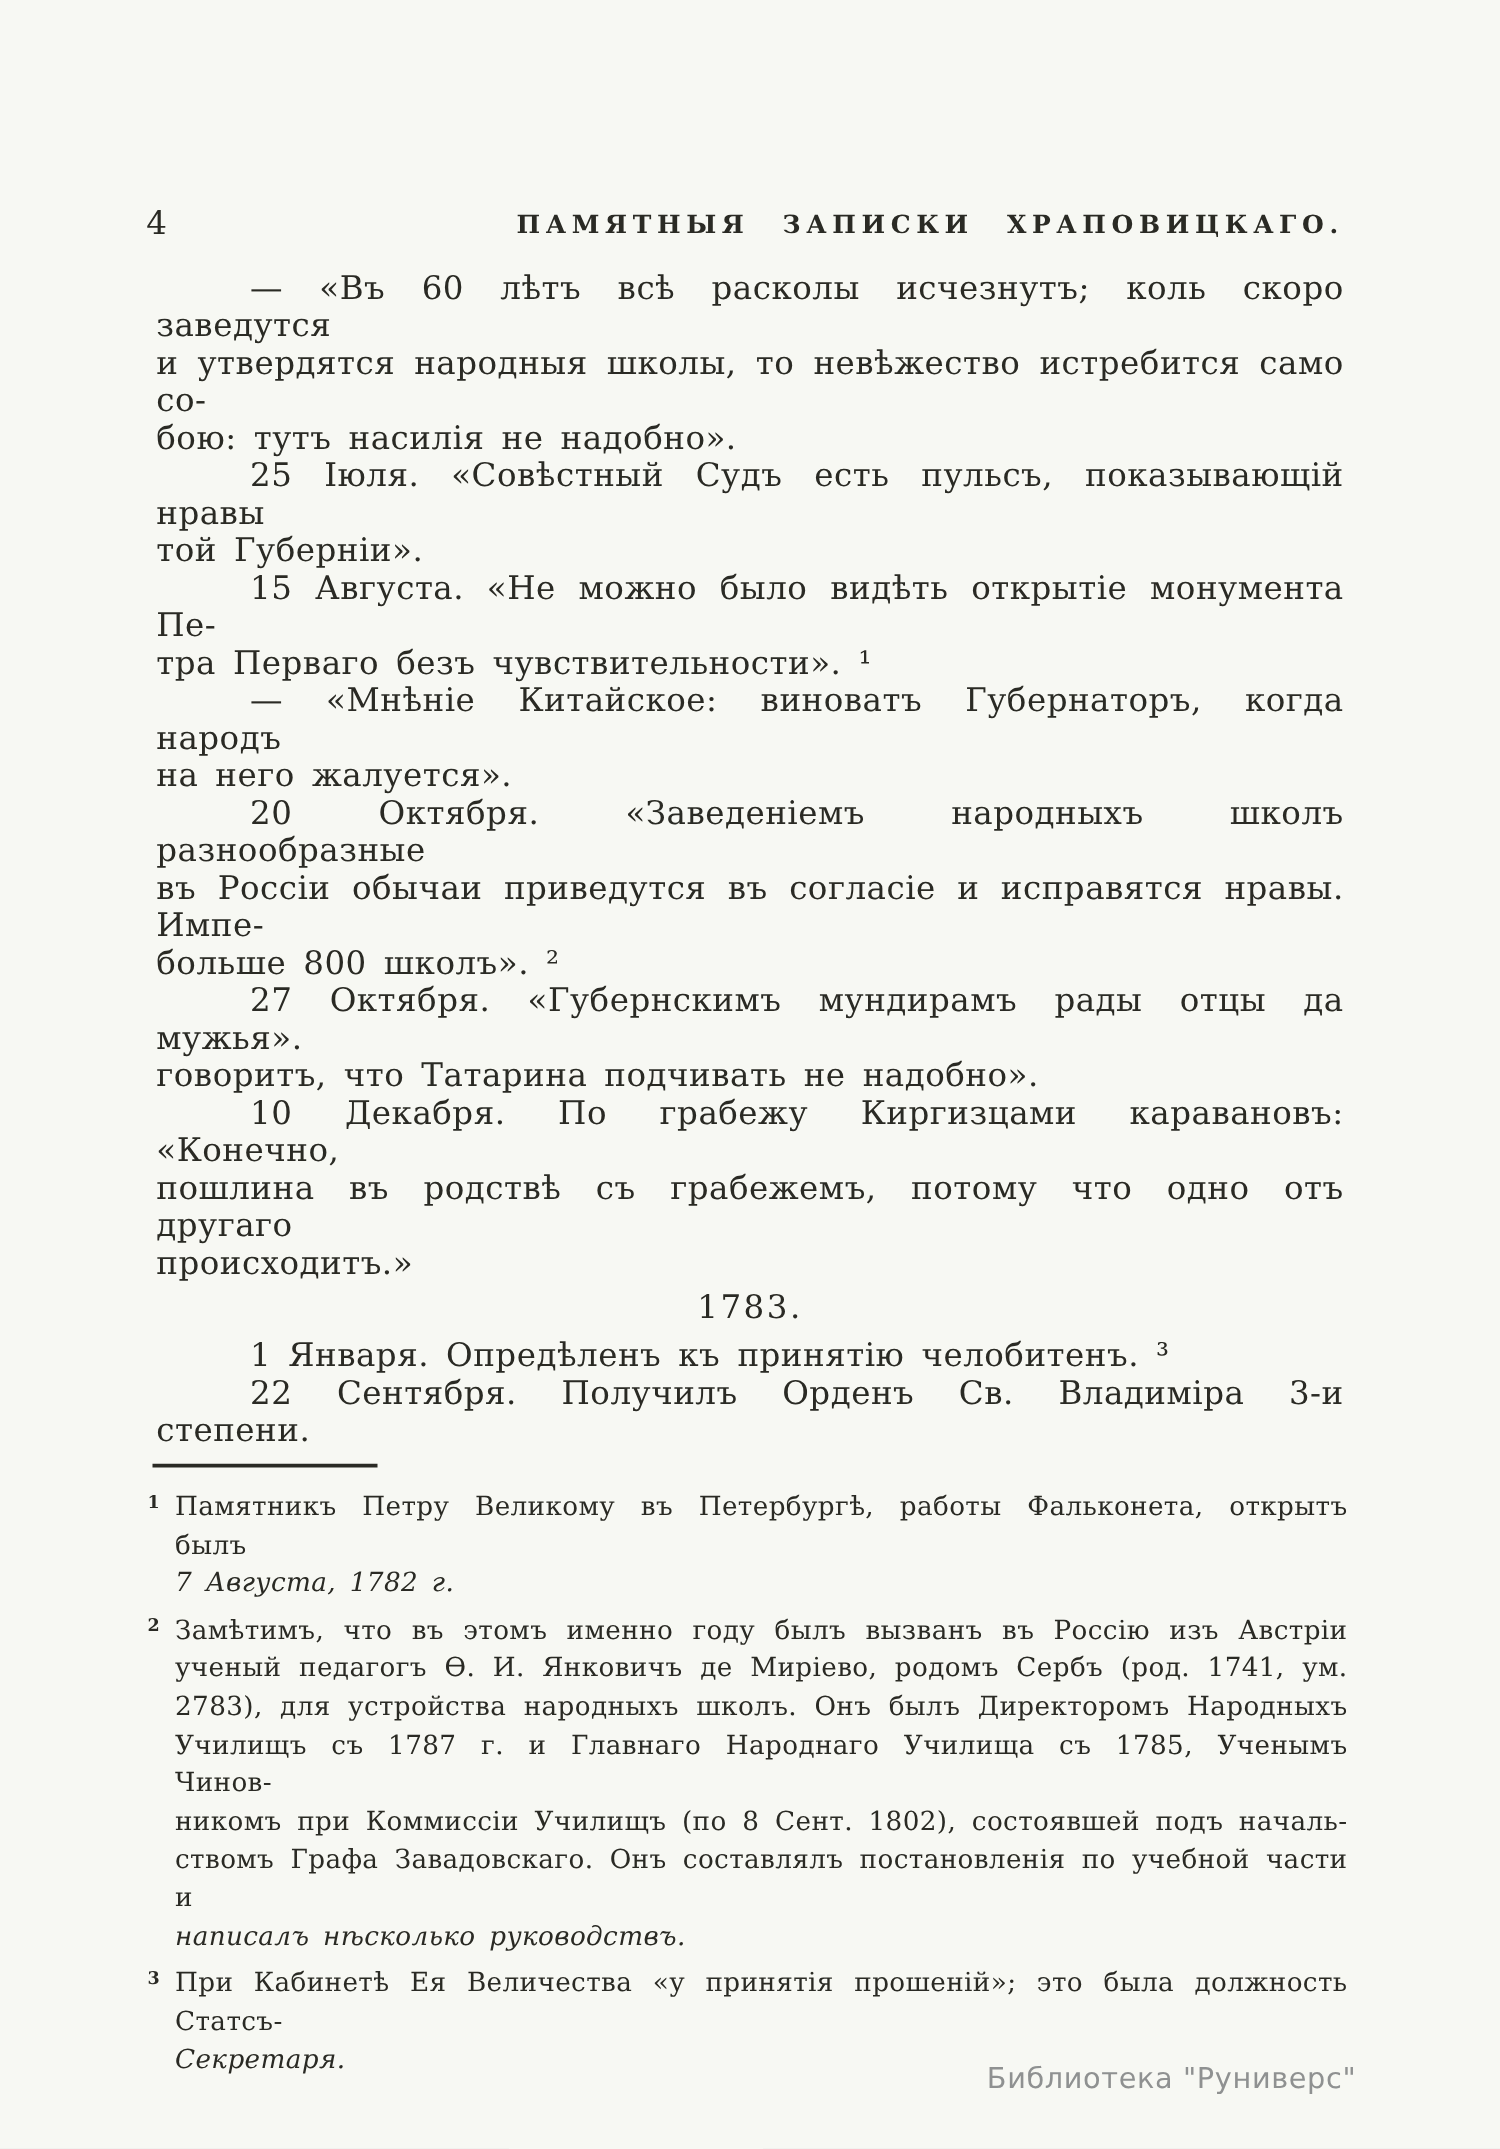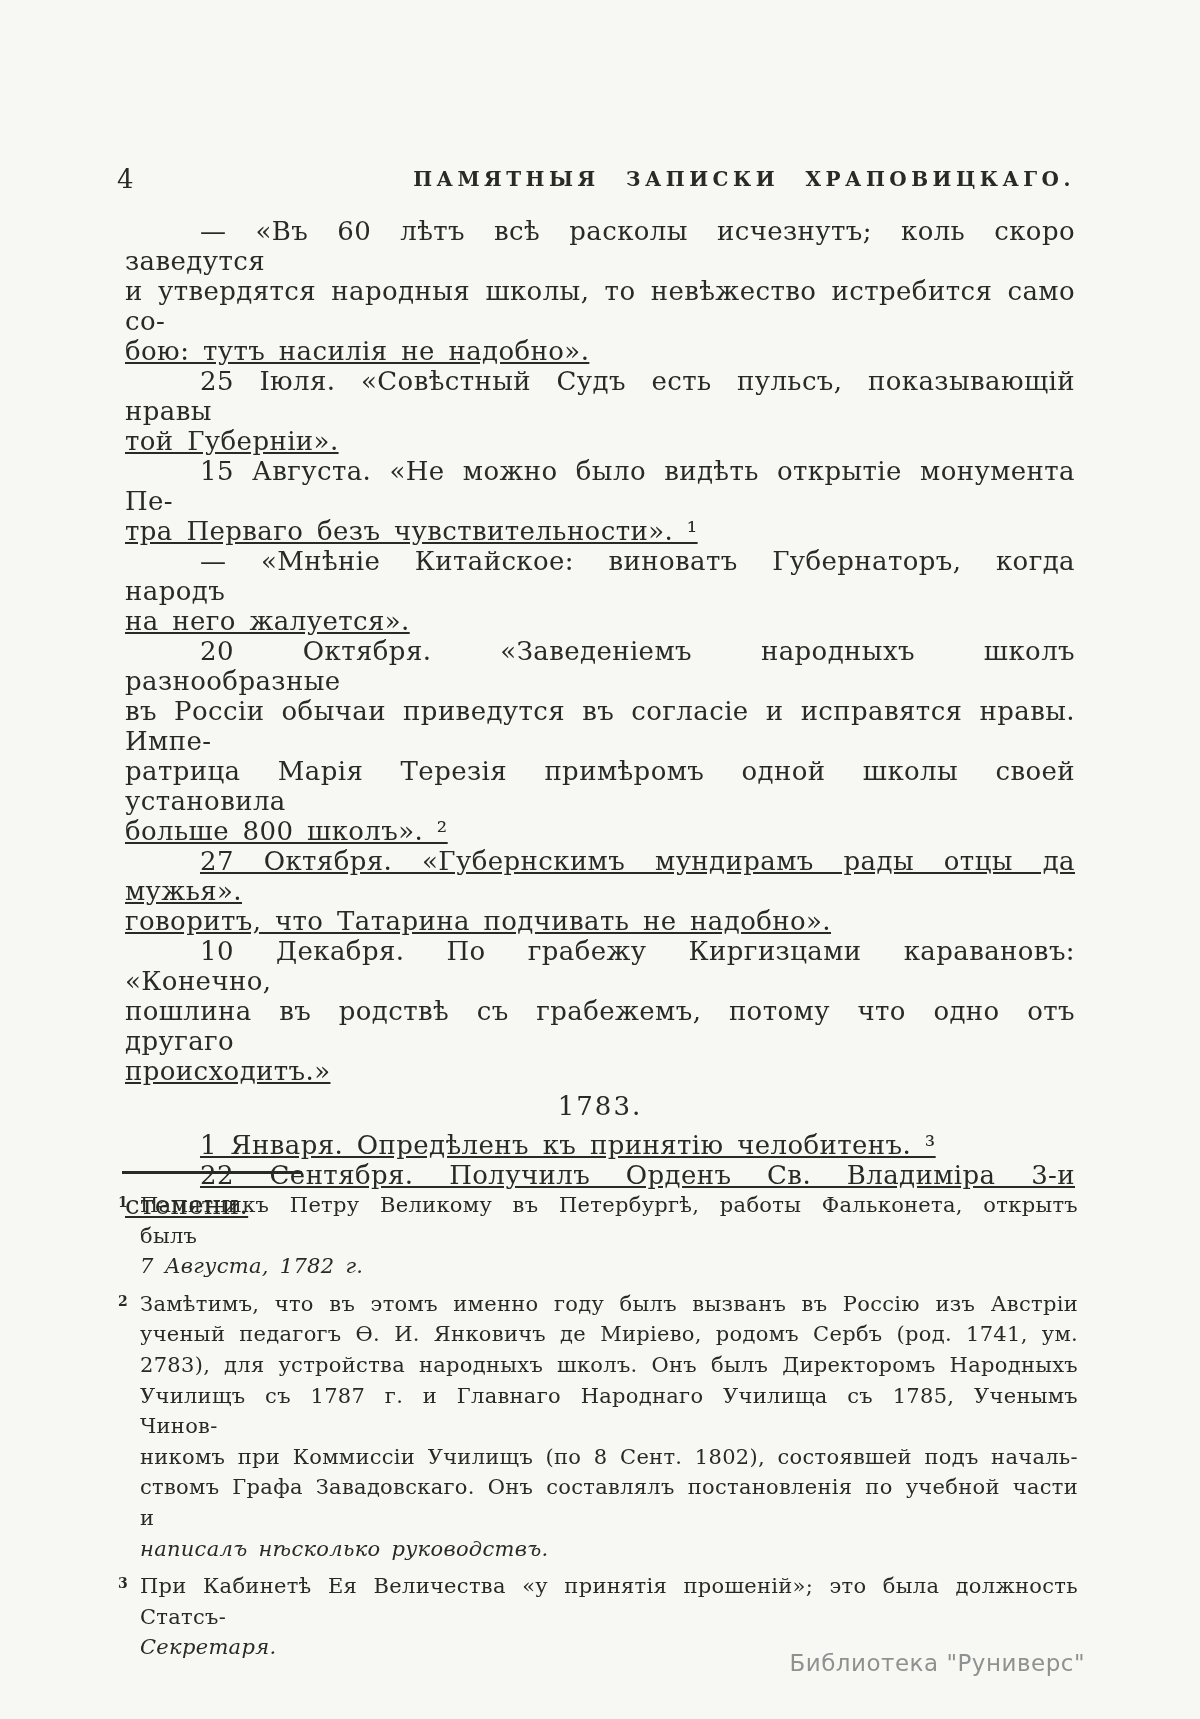--- a/index.html
+++ b/index.html
@@ -53,21 +53,21 @@
     line-height: 30px;
     letter-spacing: 0.4px;
     word-spacing: 5px;
   }
   .para .line {
     text-align: justify;
     text-align-last: justify;
     white-space: normal;
   }
   .para .line.first { text-indent: 75px; }
-  .para .line.last  { text-align-last: auto; text-decoration: underline; }
+  .para .line.last  { text-align-last: auto; }
   .year-heading {
     text-align: center;
     margin: 5px 0 9px 0;
     letter-spacing: 2px;
   }
   
   .fn-sep {
     position: absolute;
     top: 1171px;
     left: 122px;
@@ -136,21 +136,20 @@
         <div class="line first">15 Августа. «Не можно было видѣть открытіе монумента Пе-</div>
         <div class="line last">тра Перваго безъ чувствительности». ¹</div>
       </div>
       <div class="para">
         <div class="line first">— «Мнѣніе Китайское: виноватъ Губернаторъ, когда народъ</div>
         <div class="line last">на него жалуется».</div>
       </div>
       <div class="para">
         <div class="line first">20 Октября. «Заведеніемъ народныхъ школъ разнообразные</div>
         <div class="line">въ Россіи обычаи приведутся въ согласіе и исправятся нравы. Импе-</div>
-        <div class="line">ратрица Марія Терезія примѣромъ одной школы своей установила</div>
         <div class="line last">больше 800 школъ». ²</div>
       </div>
       <div class="para">
         <div class="line first last">27 Октября. «Губернскимъ мундирамъ рады отцы да мужья».</div>
       </div>
       <div class="para">
         <div class="line last">говоритъ, что Татарина подчивать не надобно».</div>
       </div>
       <div class="para">
         <div class="line first">10 Декабря. По грабежу Киргизцами каравановъ: «Конечно,</div>

